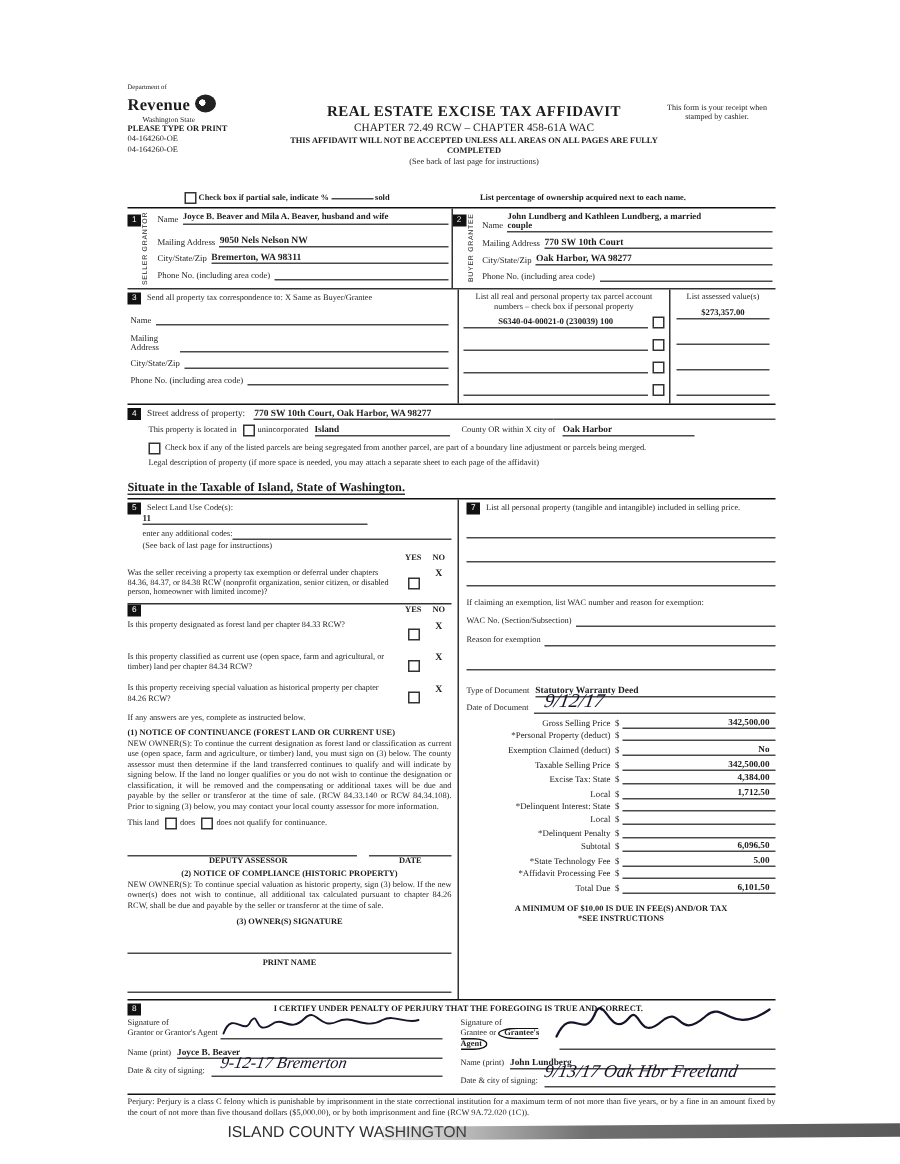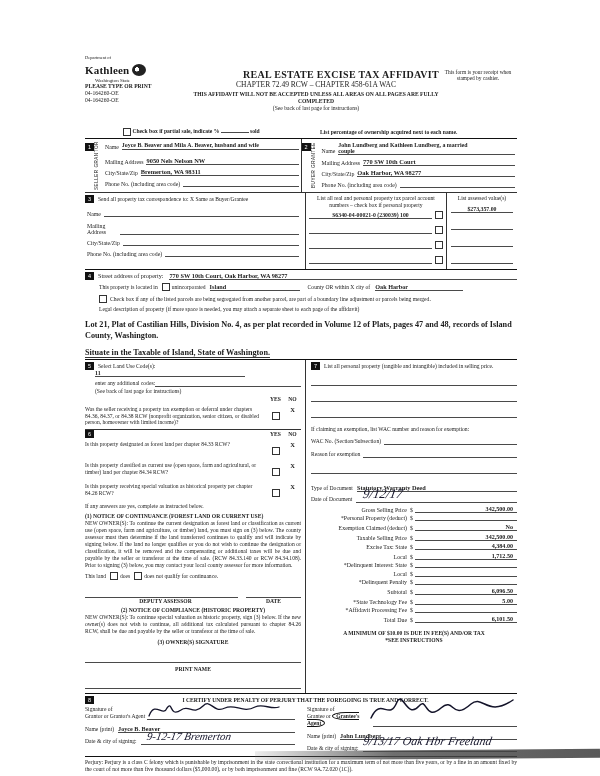--- a/index.html
+++ b/index.html
@@ -53,29 +53,29 @@
 </style>
 </head>
 <body>
 
 <div class="page">
 
   
   <div class="hdr">
     <div class="logo-wrap">
       <div class="logo-line1">Department of</div>
-      <div><span class="logo-rev">Kathleen</span><span class="swirl"></span></div>
+      <div><span class="logo-rev">Revenue</span><span class="swirl"></span></div>
       <div class="logo-state">Washington State</div>
       <div class="tiny b">PLEASE TYPE OR PRINT</div>
       <div class="tiny">04-164260-OE</div>
       <div class="tiny">04-164260-OE</div>
     </div>
     <div class="title-wrap">
       <div style="height:14px;"></div>
-      <div class="b" style="font-size:10px;letter-spacing:.3px;text-align:right;">REAL ESTATE EXCISE TAX AFFIDAVIT</div>
+      <div class="b" style="font-size:10px;letter-spacing:.3px;">REAL ESTATE EXCISE TAX AFFIDAVIT</div>
       <div style="font-size:7.5px;">CHAPTER 72.49 RCW – CHAPTER 458-61A WAC</div>
       <div class="tiny b" style="margin-top:2px;">THIS AFFIDAVIT WILL NOT BE ACCEPTED UNLESS ALL AREAS ON ALL PAGES ARE FULLY COMPLETED</div>
       <div class="tiny">(See back of last page for instructions)</div>
     </div>
     <div class="receipt">This form is your receipt when stamped by cashier.</div>
   </div>
 
   
   <div class="row" style="margin:1px 0 2px 0;">
     <div style="width:50%;padding-left:38px;" class="tiny b">
@@ -209,21 +209,20 @@
       <span class="uline b" style="width:88px;margin-left:5px;font-size:6.2px;">Oak Harbor</span>
     </div>
     <div class="row" style="margin-top:3.5px;padding-left:14px;">
       <span class="cb" style="margin-right:3px;"></span>
       <span class="tiny">Check box if any of the listed parcels are being segregated from another parcel, are part of a boundary line adjustment or parcels being merged.</span>
     </div>
     <div class="tiny" style="margin-top:3.5px;padding-left:14px;">Legal description of property (if more space is needed, you may attach a separate sheet to each page of the affidavit)</div>
   </div>
 
   
-  <div class="b" style="font-size:8.2px;line-height:1.35;margin-top:6px;">Lot 21, Plat of Castilian Hills, Division No. 4, as per plat recorded in Volume 12 of Plats, pages 47 and 48, records of Island County, Washington.</div>
   <div class="b" style="font-size:8.2px;margin-top:7px;border-bottom:0.8px solid #333;display:inline-block;">Situate in the Taxable of Island, State of Washington.</div>
 
   
   <div class="cols">
 
     <div class="colL">
       <div class="row">
           <span class="boxnum">5</span>
         <span class="tiny" style="margin-left:4px;">Select Land Use Code(s):</span>
         </div>

